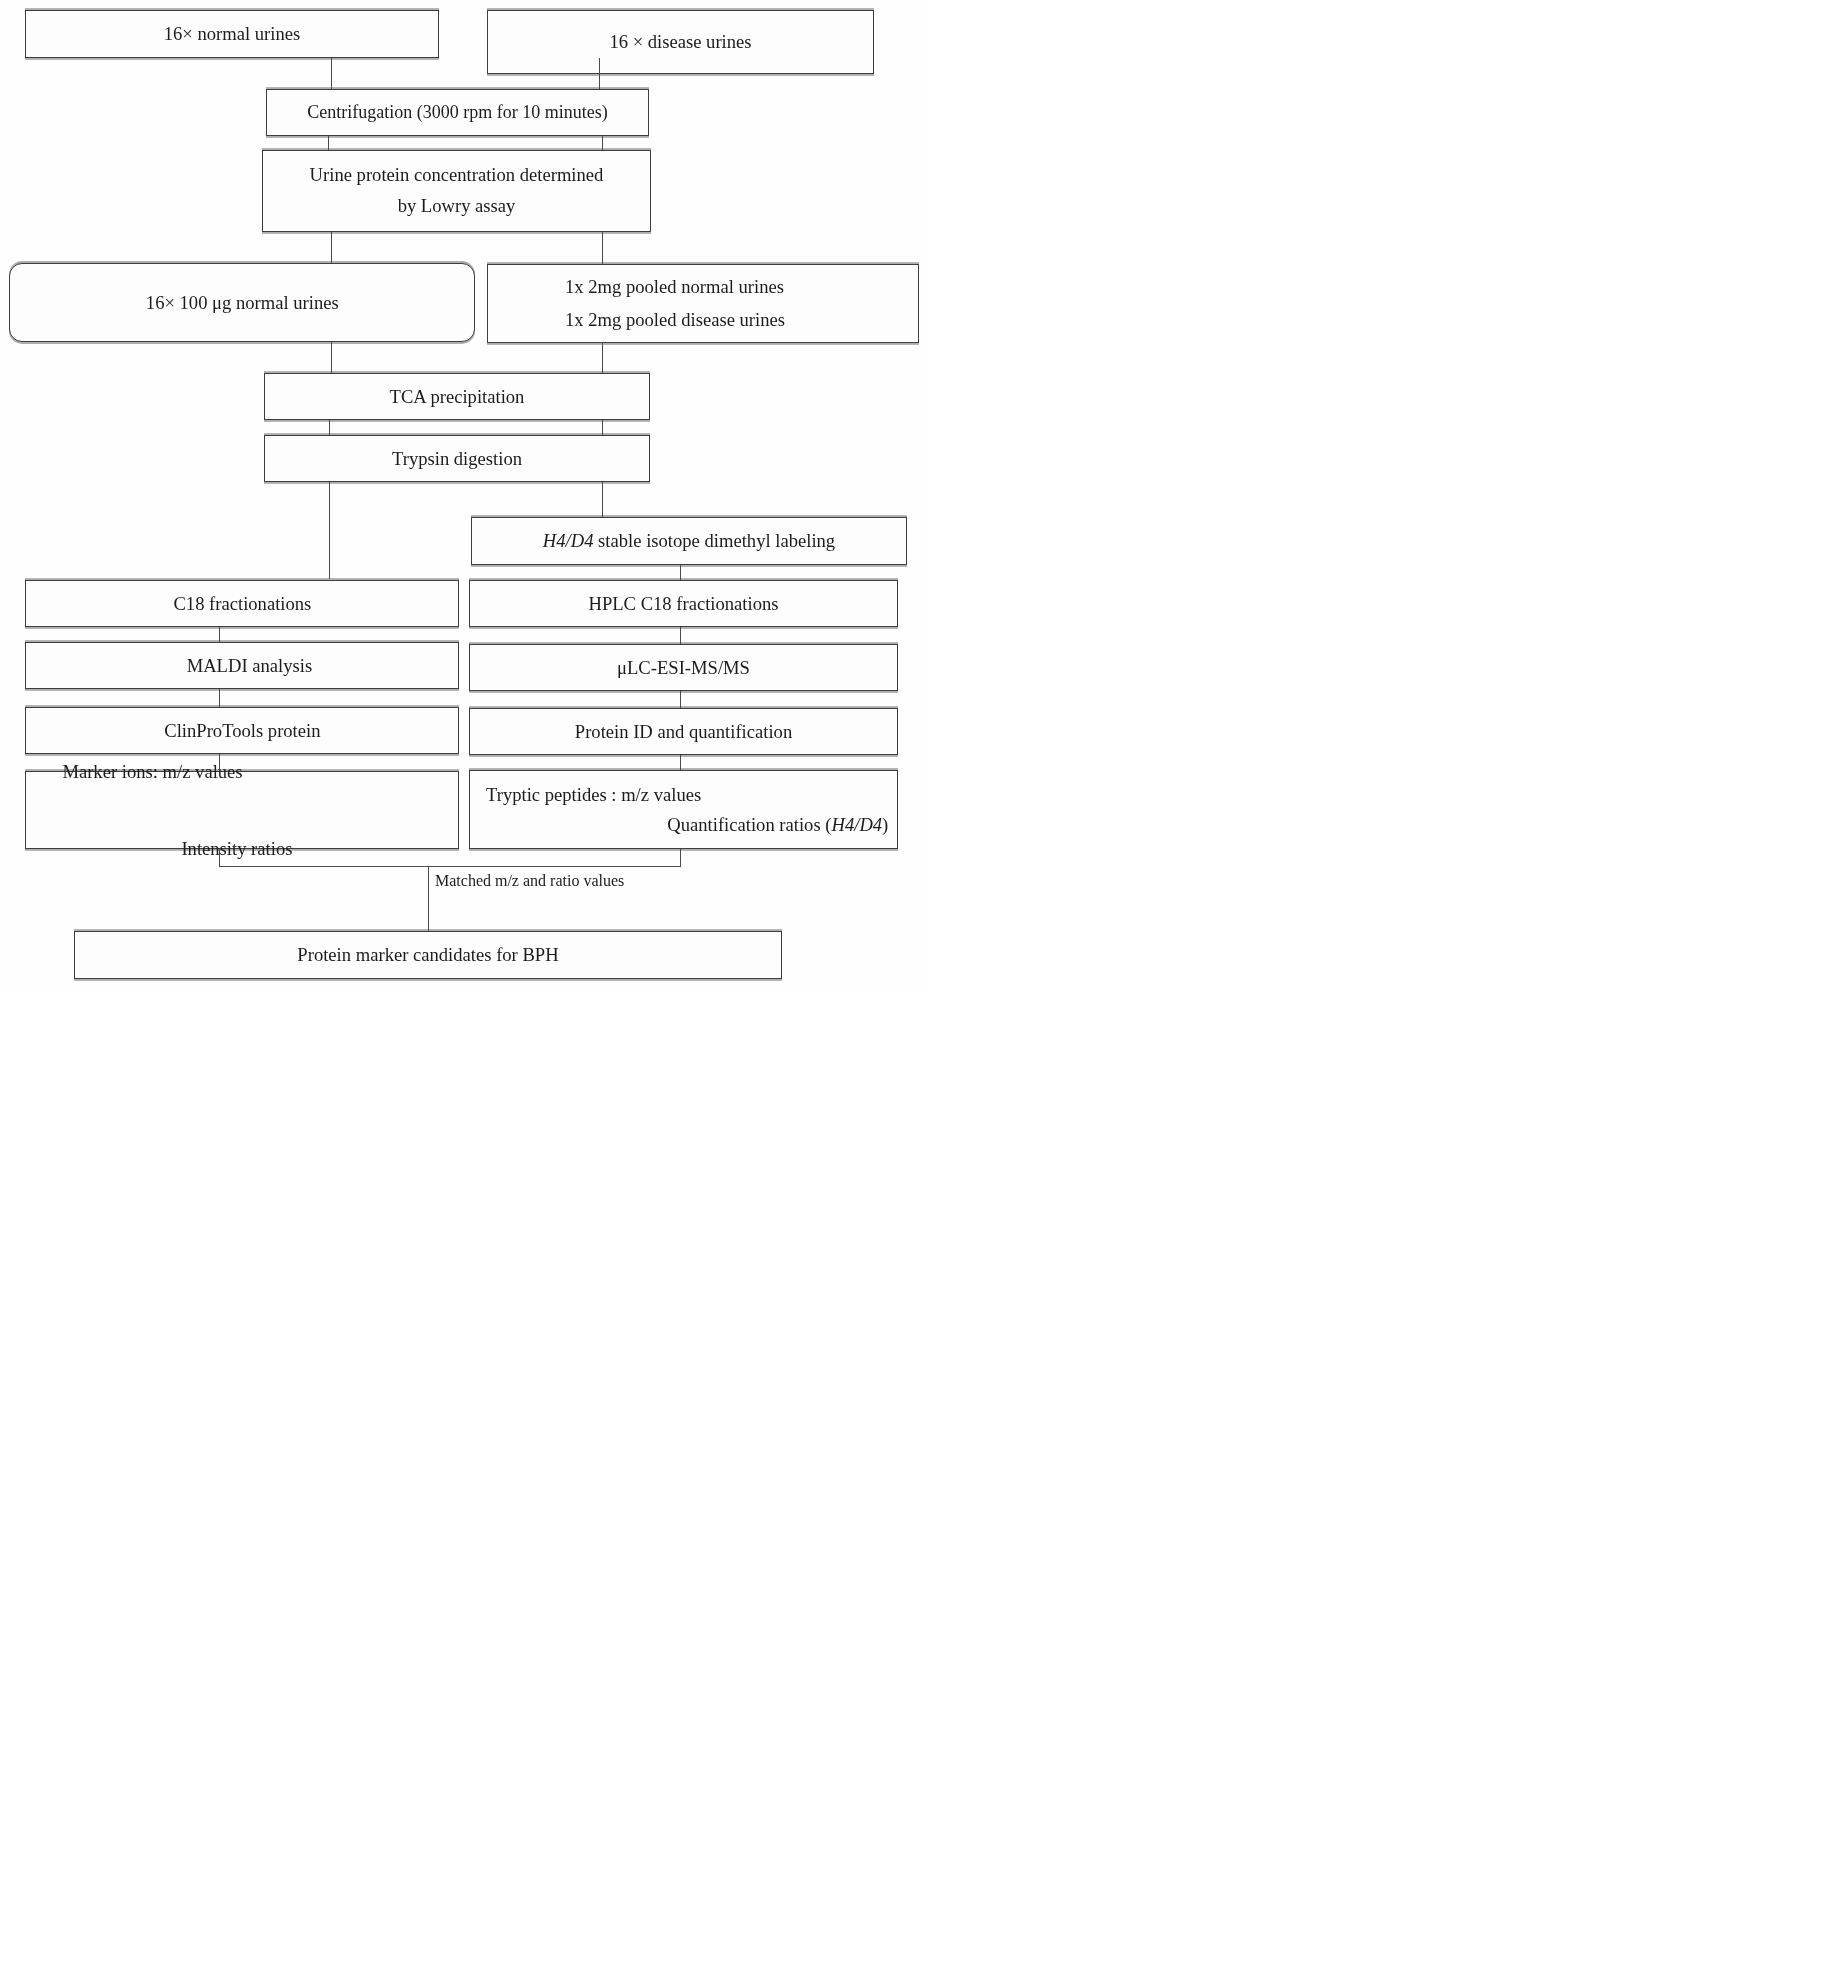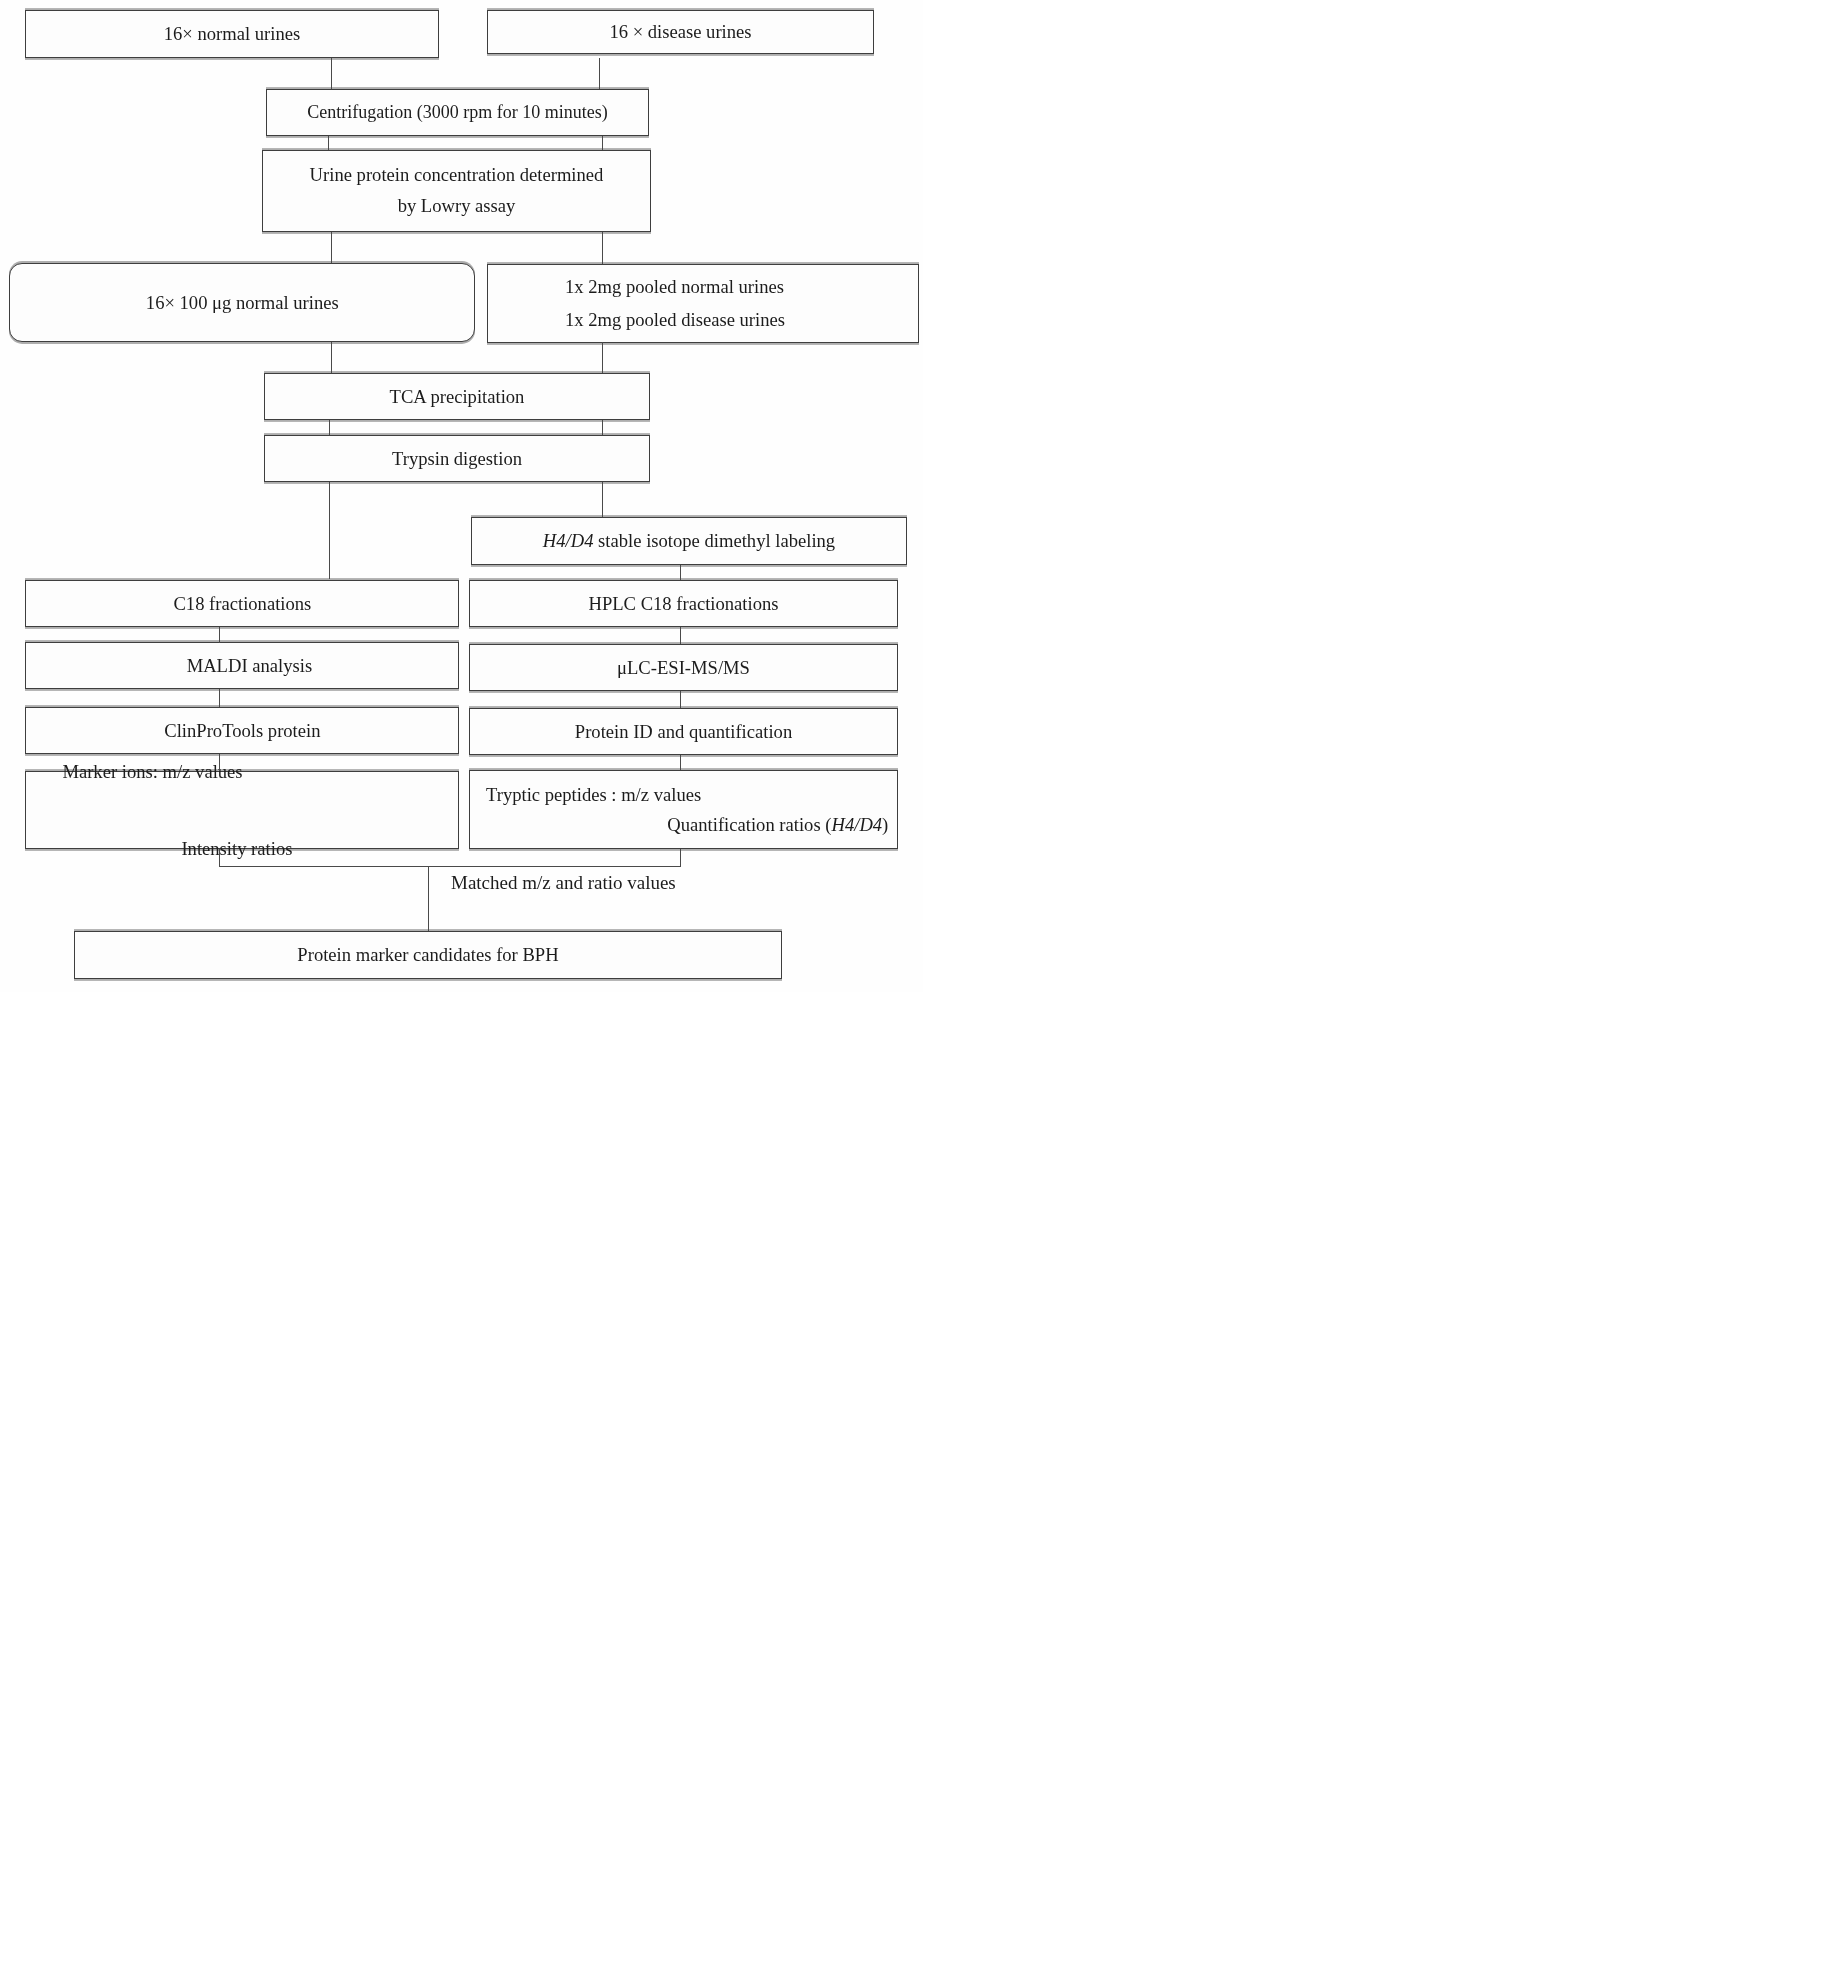--- a/index.html
+++ b/index.html
@@ -27,40 +27,39 @@
   .node.two-line{
     flex-direction:column;
     justify-content:center;
   }
   .node.two-line .ln{display:block;}
   .node .lh{line-height:1.65;}
   .vline{position:absolute;width:1.2px;background:#4a4a4a;}
   .hline{position:absolute;height:1.2px;background:#4a4a4a;}
   .free-label{
     position:absolute;
-    font-size:19px;
+    font-size:16px;
     white-space:nowrap;
-    margin-left:16px;
   }
   .it{font-style:italic;}
   .marker-l1{display:block;text-align:left;padding-left:36px;line-height:1.6;}
   .marker-l2{display:block;text-align:left;padding-left:155px;line-height:1.6;}
   .tryptic-l1{display:block;text-align:left;padding-left:16px;line-height:1.6;}
   .tryptic-l2{display:block;text-align:right;padding-right:8.7px;line-height:1.6;}
   .pooled-block{display:block;text-align:left;padding-left:77px;line-height:1.75;}
 </style>
 </head>
 <body>
 
 <div id="canvas">
 
   <div class="node" style="left:25px;top:10px;width:414px;height:48px;">
     <span>16× normal urines</span>
   </div>
-  <div class="node" style="left:487px;top:10px;width:387px;height:44px;">
+  <div class="node" style="left:487px;top:10px;width:387px;height:64px;">
     <span>16 × disease urines</span>
   </div>
 
   <div class="node" style="left:266px;top:89px;width:383px;height:47px;font-size:18px;">
     <span>Centrifugation (3000 rpm for 10 minutes)</span>
   </div>
 
   <div class="node two-line" style="left:262px;top:150px;width:389px;height:82px;">
     <span class="ln lh">Urine protein concentration determined</span>
     <span class="ln lh">by Lowry assay</span>

